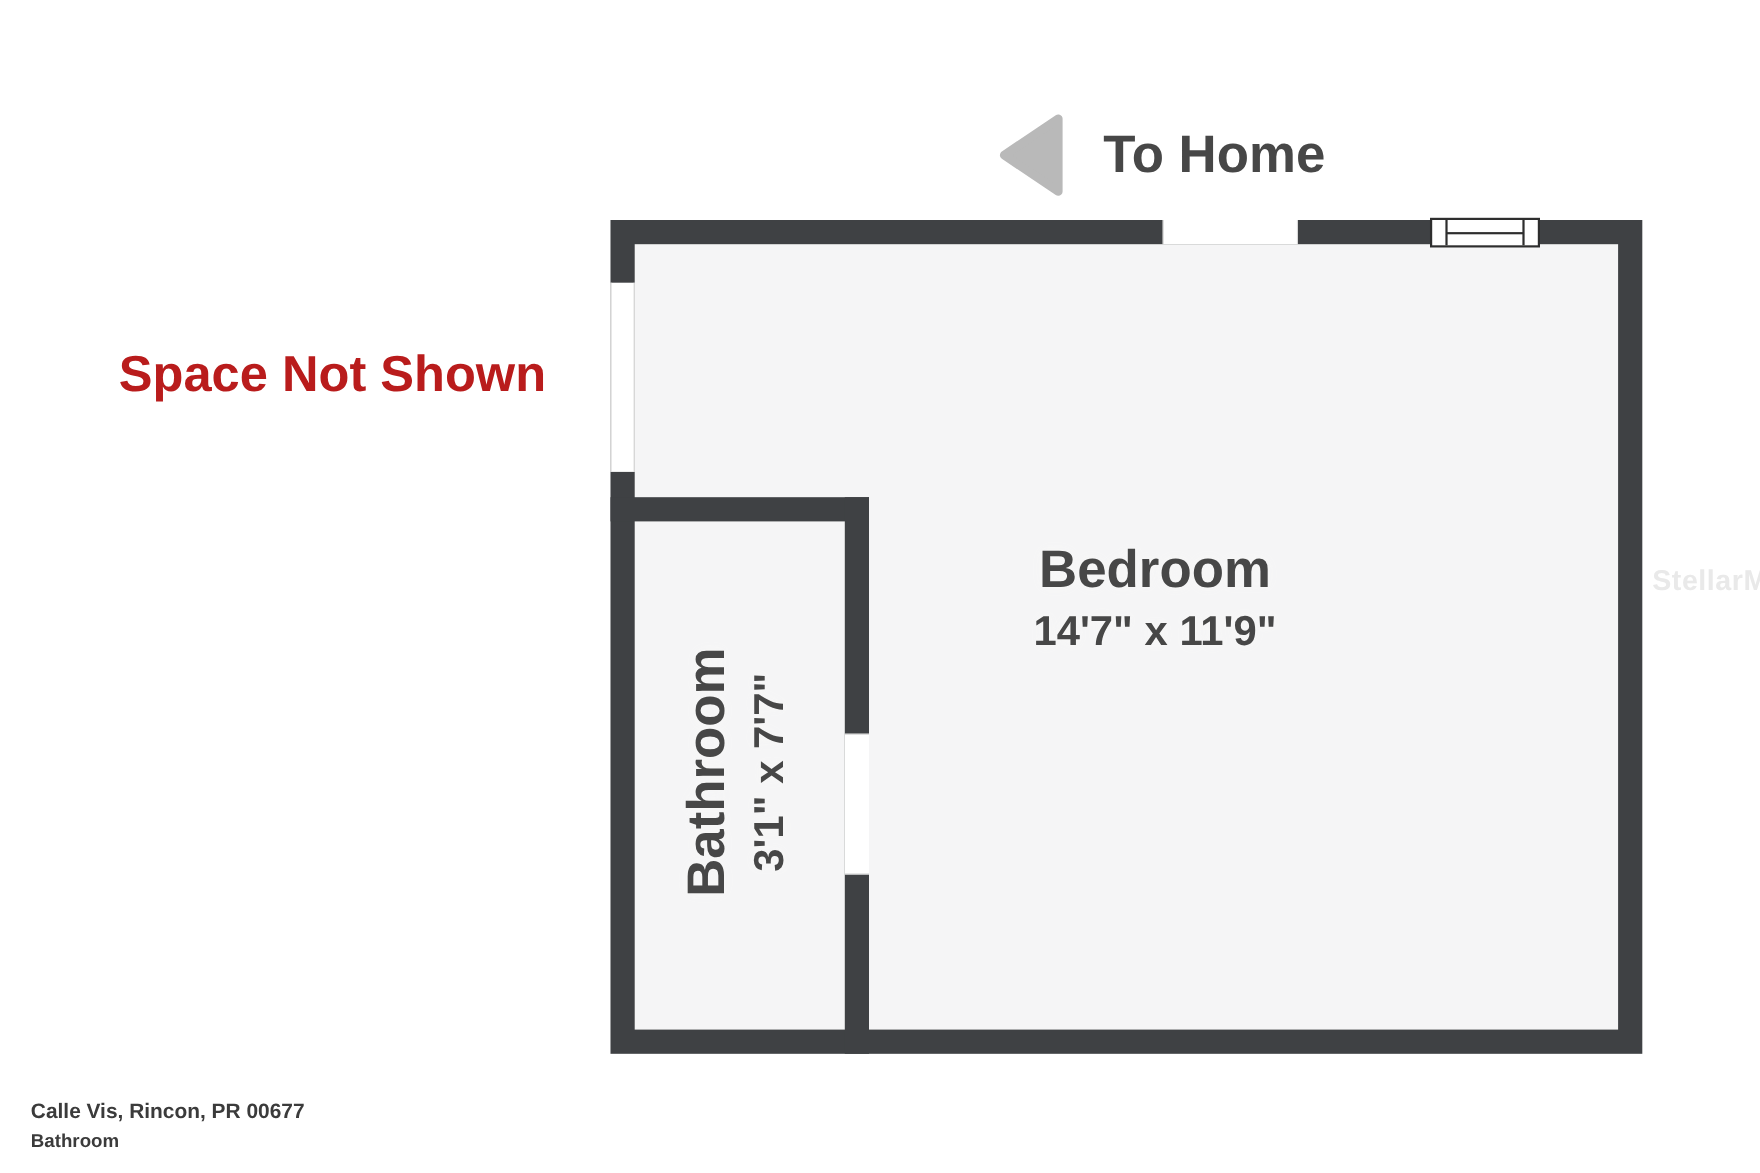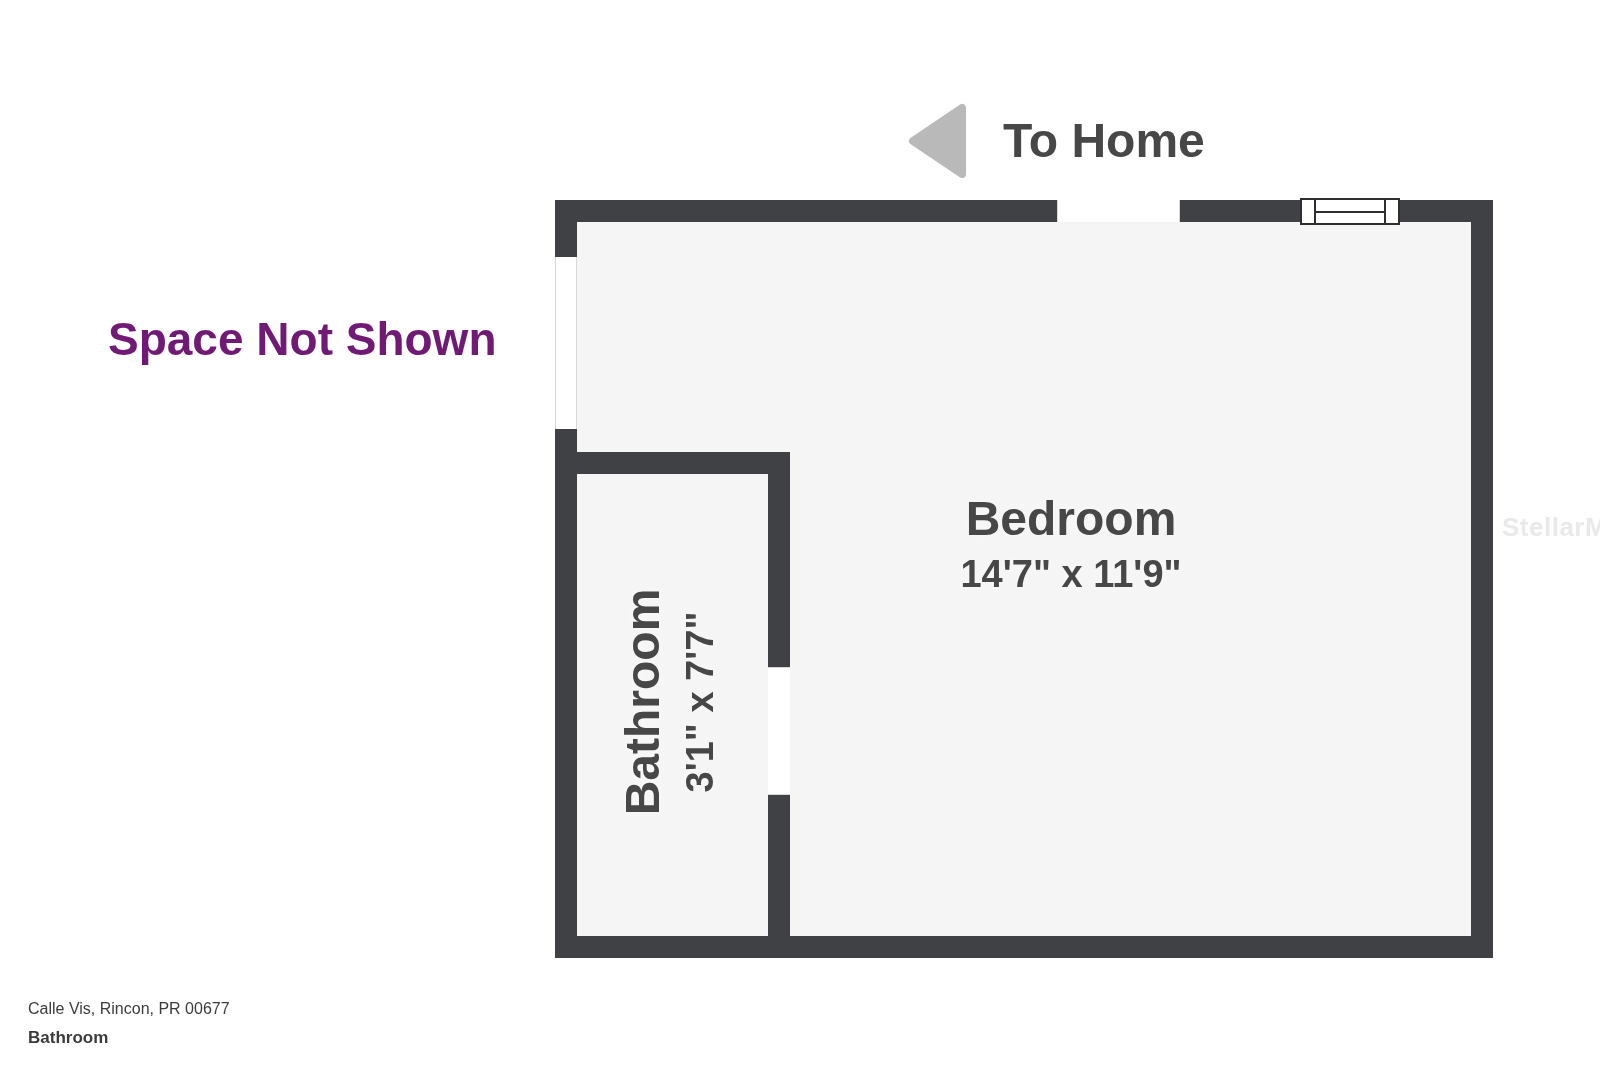--- a/index.html
+++ b/index.html
@@ -5,50 +5,50 @@
   html,body{margin:0;padding:0;}
   .canvas{
     position:relative;width:1600px;height:1054px;background:#ffffff;
     font-family:"Liberation Sans","DejaVu Sans",sans-serif;overflow:hidden;
   }
   
   .nav-to-home{position:absolute;left:905px;top:102px;display:flex;align-items:center;cursor:pointer;}
   .nav-to-home .arrow{width:62px;height:78px;flex:0 0 auto;}
   .nav-to-home .label{font-size:48px;font-weight:700;color:#474747;margin-left:36px;line-height:78px;}
   
-  .space-not-shown{position:absolute;left:108px;top:312px;font-size:46px;font-weight:700;color:#701a75;}
+  .space-not-shown{position:absolute;left:108px;top:312px;font-size:46px;font-weight:700;color:#b91c1c;}
   
   .plan{position:absolute;left:555px;top:200px;width:938px;height:758px;}
   .floor{position:absolute;left:0;top:0;right:0;bottom:0;background:#f5f5f6;border:22px solid #3f4144;box-sizing:border-box;}
   .opening-top{position:absolute;left:502px;top:0;width:123px;height:22px;background:#ffffff;
     border-left:1px solid #d8d8d8;border-right:1px solid #d8d8d8;box-sizing:border-box;}
   .opening-left{position:absolute;left:0;top:57px;width:22px;height:172px;background:#ffffff;
     border-left:1px solid #d8d8d8;border-right:1px solid #d8d8d8;box-sizing:border-box;}
   .window{position:absolute;left:745px;top:-2px;width:100px;height:27px;background:#ffffff;
     border:2px solid #2e2e2e;box-sizing:border-box;}
   .window .mid{position:absolute;left:13px;right:13px;top:50%;margin-top:-1px;height:2px;background:#2e2e2e;}
   .window .end-l{position:absolute;left:12px;top:0;bottom:0;width:2px;background:#2e2e2e;}
   .window .end-r{position:absolute;right:12px;top:0;bottom:0;width:2px;background:#2e2e2e;}
   .bath-top-wall{position:absolute;left:0;top:252px;width:235px;height:22px;background:#3f4144;}
   .bath-right-wall{position:absolute;left:213px;top:252px;width:22px;bottom:0;background:#3f4144;}
   .bath-door{position:absolute;left:213px;top:467px;width:22px;height:128px;background:#ffffff;
     border-top:1px solid #d8d8d8;border-bottom:1px solid #d8d8d8;box-sizing:border-box;}
   
   .room-label{position:absolute;color:#474747;text-align:center;
     text-shadow:0 0 5px #f7f7f7,0 0 8px #f7f7f7,0 0 14px #f7f7f7;}
-  .bedroom-label{left:871px;top:492px;width:400px;}
+  .bedroom-label{left:850px;top:492px;width:400px;}
   .room-name{font-size:48px;font-weight:700;line-height:1.12;}
   .room-dims{font-size:38px;font-weight:700;line-height:1.1;margin-top:8px;}
   .bathroom-label{left:669px;top:702px;transform:translate(-50%,-50%) rotate(-90deg);
     white-space:nowrap;display:flex;flex-direction:column;align-items:center;gap:2px;}
   
   .watermark{position:absolute;left:1502px;top:512px;font-size:26px;font-weight:700;
     color:#e9e9e9;letter-spacing:0.5px;}
   
-  .addr{position:absolute;left:28px;top:1000px;font-size:16px;font-weight:400;color:#3b3b3b;}
+  .addr{position:absolute;left:28px;top:1000px;font-size:19px;font-weight:700;color:#3b3b3b;}
   .level{position:absolute;left:28px;top:1028px;font-size:17px;font-weight:700;color:#3b3b3b;}
   .disclaimer{position:absolute;left:548px;top:1036px;font-size:13px;font-weight:700;color:#4c4c4c;}
 </style>
 </head>
 <body>
 
 <div class="canvas">
 
   <div class="nav-to-home">
     <svg class="arrow" viewBox="0 0 62 78">

